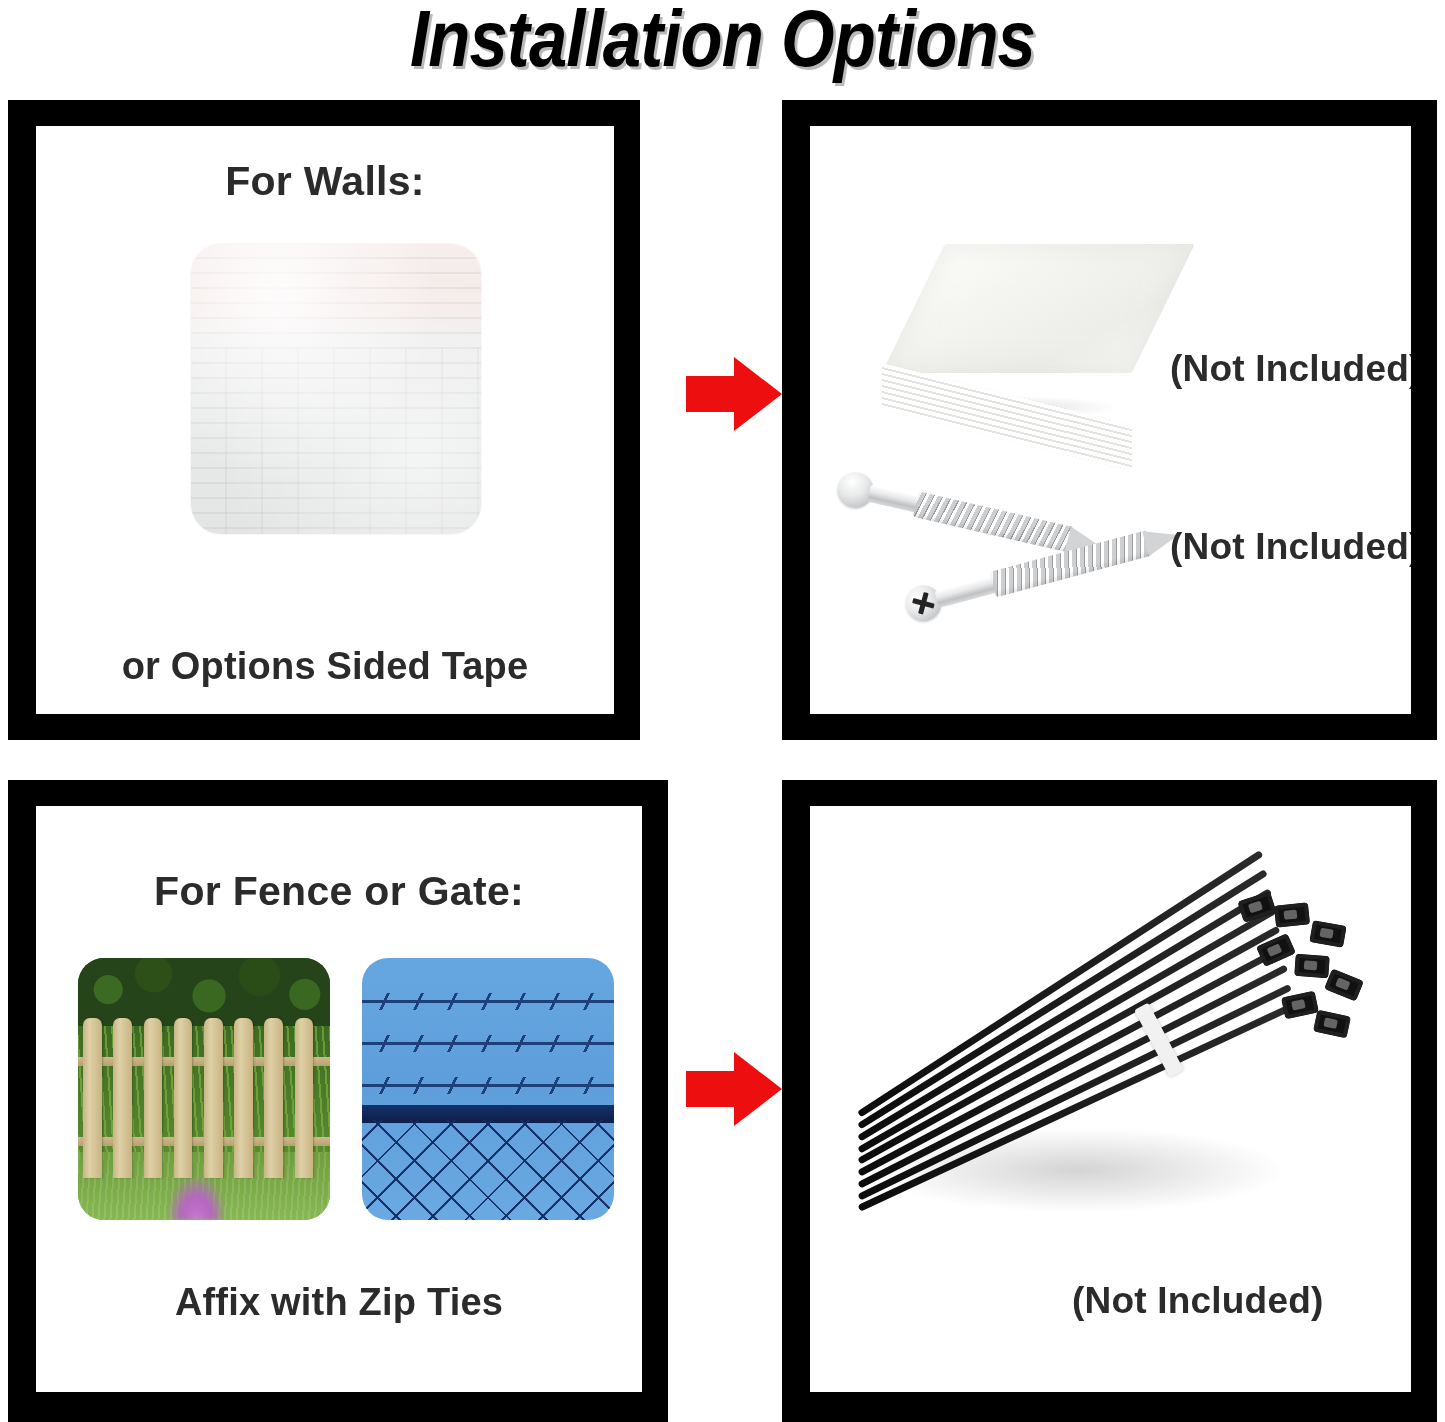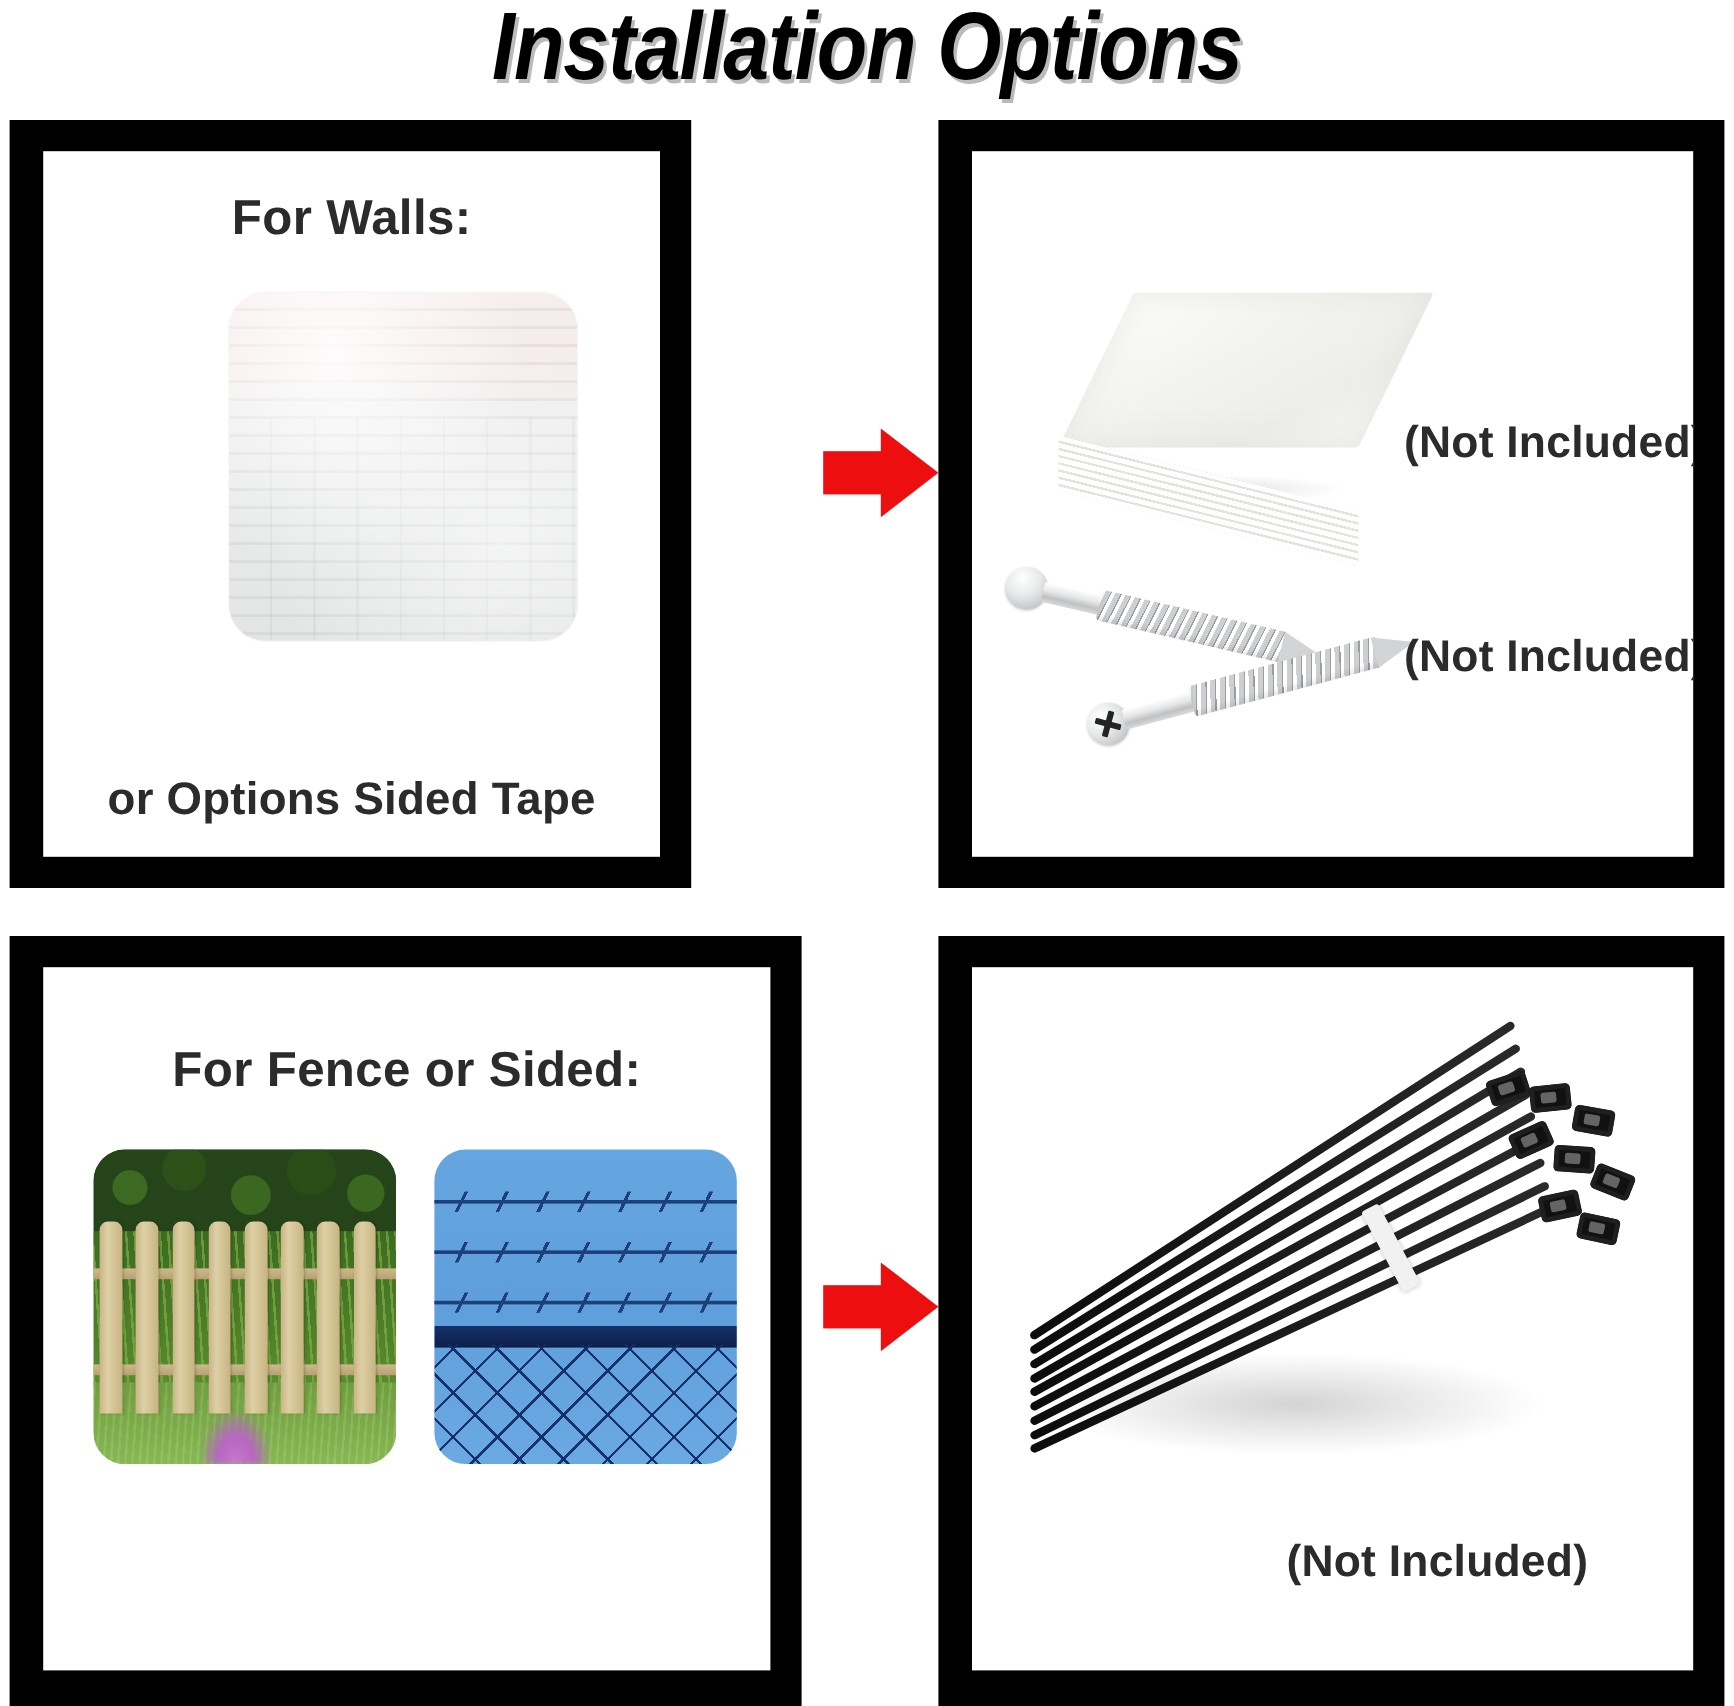--- a/index.html
+++ b/index.html
@@ -42,21 +42,21 @@
   .panel {
     position: absolute;
     background: #000000;
     box-sizing: border-box;
   }
   .panel-inner {
     position: absolute;
     background: #ffffff;
     overflow: hidden;
   }
-  .p-tl { left: 8px;   top: 100px;  width: 568px; height: 640px; }
+  .p-tl { left: 8px;   top: 100px;  width: 632px; height: 640px; }
   .p-tl .panel-inner { left: 28px; top: 26px; right: 26px; bottom: 26px; }
   .p-tr { left: 782px; top: 100px;  width: 655px; height: 640px; }
   .p-tr .panel-inner { left: 28px; top: 26px; right: 26px; bottom: 26px; }
   .p-bl { left: 8px;   top: 780px;  width: 660px; height: 642px; }
   .p-bl .panel-inner { left: 28px; top: 26px; right: 26px; bottom: 30px; }
   .p-br { left: 782px; top: 780px;  width: 655px; height: 642px; }
   .p-br .panel-inner { left: 28px; top: 26px; right: 26px; bottom: 30px; }
 
   
   .heading {
@@ -490,21 +490,21 @@
       </div>
 
       <div class="not-inc" style="left:360px; top:400px;">(Not Included)</div>
 
     </div>
   </div>
 
   <div class="panel p-bl">
     <div class="panel-inner">
 
-      <div class="heading" style="top:62px;">For Fence or Sided:</div>
+      <div class="heading" style="top:62px;">For Fence or Gate:</div>
 
       <div class="photo fence-wood" style="left:42px; top:152px; width:252px; height:262px;">
         <div class="hedge"></div>
         <div class="grass-bg"></div>
         <div class="lawn"></div>
         <div class="path"></div>
         <div class="pickets">
           <div class="rail" style="top:24%;"></div>
           <div class="rail" style="top:74%;"></div>
           <div class="picket" style="left:2%;"></div>
@@ -519,20 +519,21 @@
       </div>
 
       <div class="photo fence-chain" style="left:326px; top:152px; width:252px; height:262px;">
         <div class="barb" style="top:16%;"></div>
         <div class="barb" style="top:32%;"></div>
         <div class="barb" style="top:48%;"></div>
         <div class="toprail"></div>
         <div class="mesh"></div>
       </div>
 
+      <div class="caption" style="top:470px;">Affix with Zip Ties</div>
 
     </div>
   </div>
 
   <div class="arrow" style="left:686px; top:1052px;">
     <div class="shaft"></div>
     <div class="head"></div>
   </div>
 
   <div class="panel p-br">

